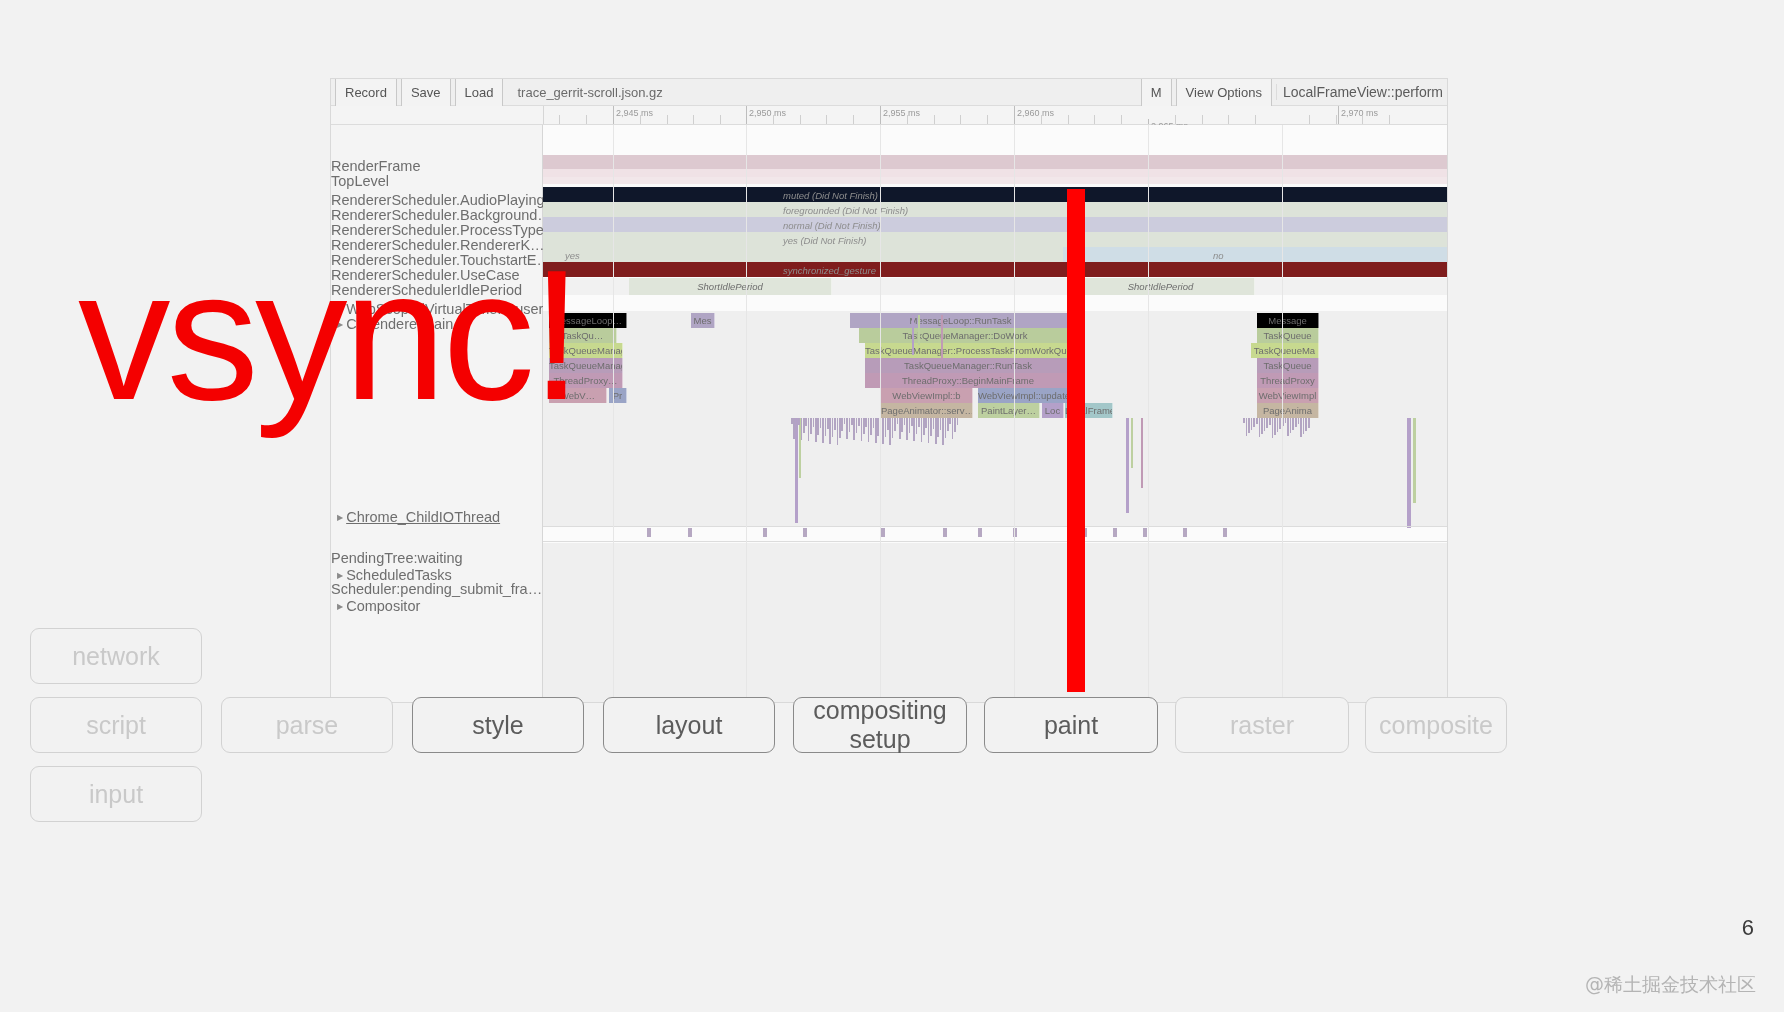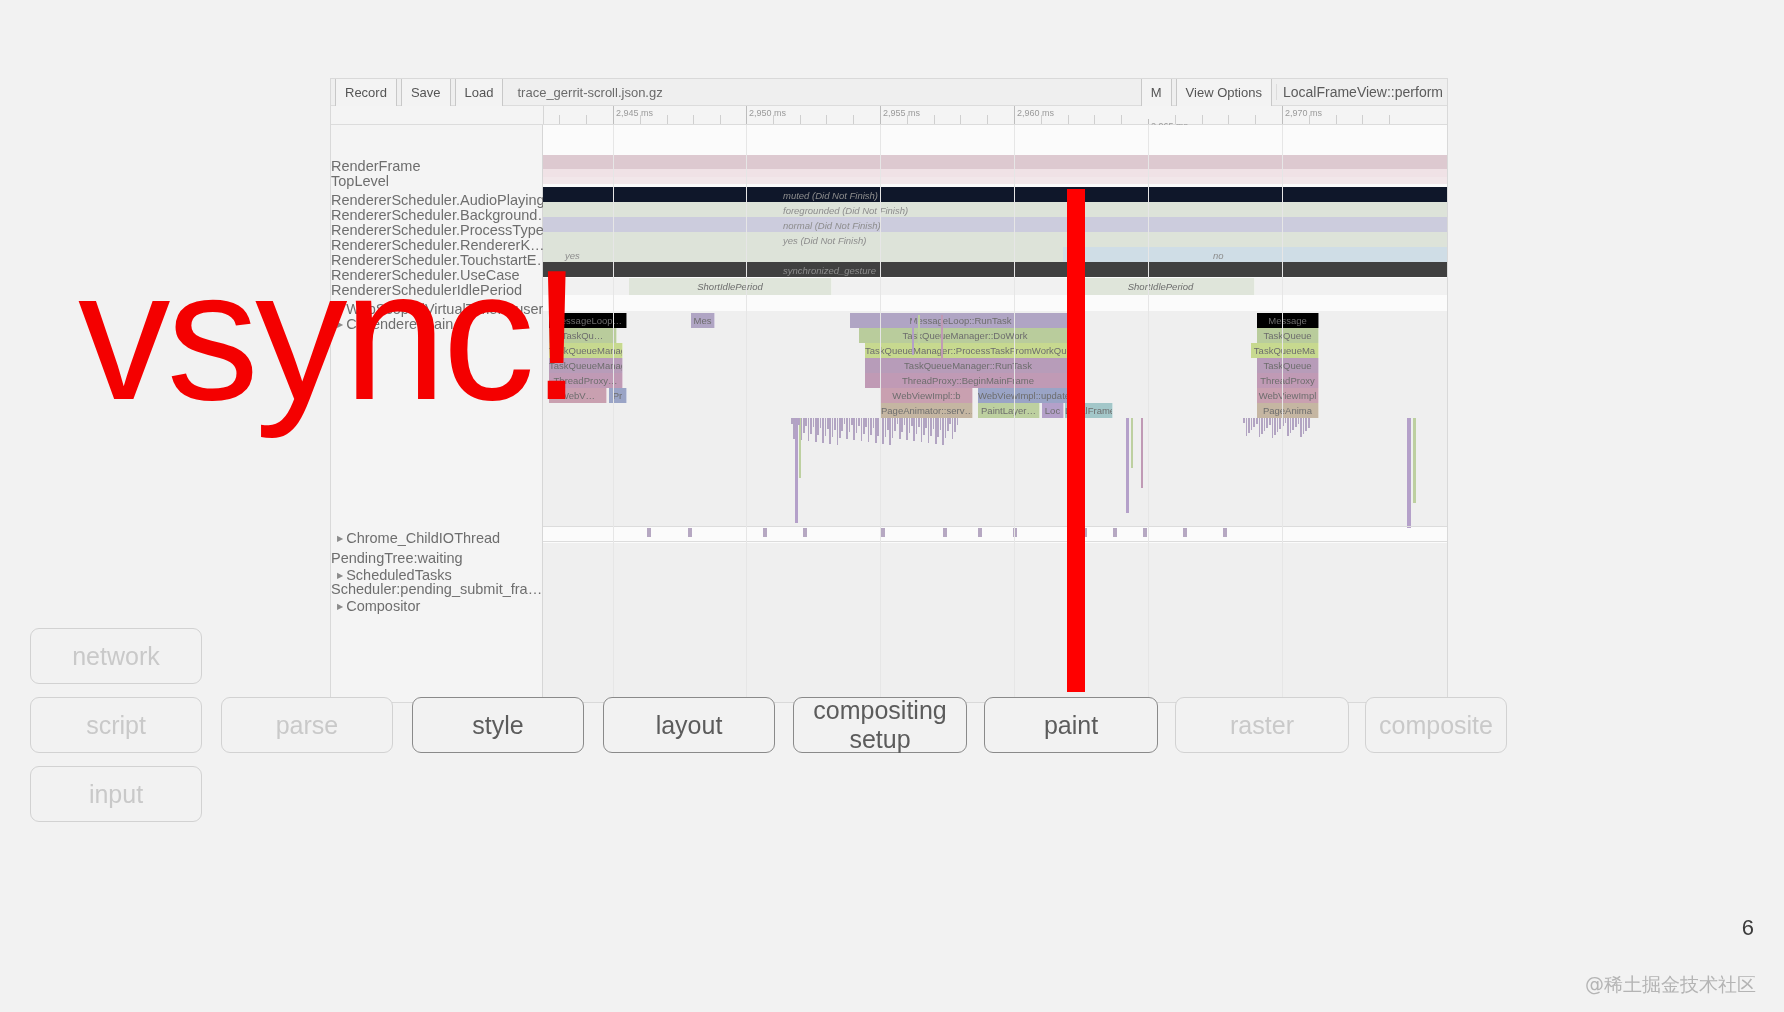--- a/index.html
+++ b/index.html
@@ -178,21 +178,21 @@
       <div class="tick minor" style="left: 736.6px;"></div>
       <div class="tick minor" style="left: 763.4px;"></div>
       <div class="tick minor" style="left: 790.2px;"></div>
       <div class="tick major" style="left: 817px; margin-top: 13px;">
         <div class="tick-label">2,965 ms</div>
       </div>
       <div class="tick minor" style="left: 843.8px;"></div>
       <div class="tick minor" style="left: 870.6px;"></div>
       <div class="tick minor" style="left: 897.4px;"></div>
       <div class="tick minor" style="left: 924.2px;"></div>
-      <div class="tick major" style="left: 951px;">
+      <div class="tick major" style="left: 1007px;">
         <div class="tick-label">2,970 ms</div>
       </div>
       <div class="tick minor" style="left: 977.8px;"></div>
       <div class="tick minor" style="left: 1004.6px;"></div>
       <div class="tick minor" style="left: 1031.4px;"></div>
       <div class="tick minor" style="left: 1058.2px;"></div>
       <div class="tick minor" style="left: 255.2px;"></div>
       <div class="tick minor" style="left: 228.4px;"></div>
     </div>
 
@@ -202,21 +202,21 @@
         <div class="g-label" style="top: 49px;"><span>TopLevel</span></div>
         <div class="g-label" style="top: 68px;"><span>RendererScheduler.AudioPlaying</span></div>
         <div class="g-label" style="top: 83px;"><span>RendererScheduler.Background…</span></div>
         <div class="g-label" style="top: 98px;"><span>RendererScheduler.ProcessType</span></div>
         <div class="g-label" style="top: 113px;"><span>RendererScheduler.RendererK…</span></div>
         <div class="g-label" style="top: 128px;"><span>RendererScheduler.TouchstartE…</span></div>
         <div class="g-label" style="top: 143px;"><span>RendererScheduler.UseCase</span></div>
         <div class="g-label" style="top: 158px;"><span>RendererSchedulerIdlePeriod</span></div>
         <div class="g-label indent" style="top: 177px;"><span class="tri">▶</span><span>WebScopedVirtualTimePauser:</span></div>
         <div class="g-label indent" style="top: 192px;"><span class="tri">▶</span><span>CrRendererMain</span></div>
-        <div class="g-label indent" style="top: 406px;"><span class="tri">▶</span><span>Chrome_ChildIOThread</span></div>
+        <div class="g-label indent" style="top: 385px; text-decoration: underline;"><span class="tri">▶</span><span>Chrome_ChildIOThread</span></div>
         <div class="g-label" style="top: 426px;"><span>PendingTree:waiting</span></div>
         <div class="g-label indent" style="top: 443px;"><span class="tri">▶</span><span>ScheduledTasks</span></div>
         <div class="g-label" style="top: 457px;"><span>Scheduler:pending_submit_fra…</span></div>
         <div class="g-label indent" style="top: 474px;"><span class="tri">▶</span><span>Compositor</span></div>
       </div>
     <div id="timeline">
         <div class="band" style="top: 30px; height: 14px; background: rgb(221, 201, 208);"></div>
         <div class="band" style="top: 44px; height: 8px; background: rgb(240, 226, 230);"></div>
         <div class="band" style="top: 52px; height: 7px; background: rgb(242, 231, 234);"></div>
         <div class="band" style="top: 62px; height: 15px; background: #0f172a;">
@@ -227,21 +227,21 @@
         </div>
         <div class="band" style="top: 92px; height: 15px; background: rgb(204, 204, 221);">
           <div class="band-label" style="left: 240px;">normal (Did Not Finish)</div>
         </div>
         <div class="band" style="top: 107px; height: 15px; background: rgb(221, 227, 217);">
           <div class="band-label" style="left: 240px;">yes (Did Not Finish)</div>
         </div>
         <div class="band" style="top: 122px; height: 15px; background: rgb(221, 227, 217);">
           <div class="band-label" style="left: 22px;">yes</div>
         </div>
-        <div class="band" style="top: 137px; height: 15px; background: #404040;">
+        <div class="band" style="top: 137px; height: 15px; background: #7f1d1d;">
           <div class="band-label" style="left: 240px;">synchronized_gesture</div>
         </div>
         <div class="band" style="top: 122px; height: 15px; left: 520px; right: 0px; background: rgb(207, 221, 230);">
           <div class="band-label" style="left: 150px;">no</div>
         </div>
         <div class="band" style="top: 153px; height: 17px; background: rgb(241, 241, 241);"></div>
         <div class="slice" style="left: 86px; width: 203px; top: 153px; height: 17px; background: rgb(223, 229, 218); font-style: italic; line-height: 17px;">ShortIdlePeriod</div>
         <div class="slice" style="left: 524px; width: 188px; top: 153px; height: 17px; background: rgb(223, 229, 218); font-style: italic; line-height: 17px;">ShortIdlePeriod</div>
         <div class="band" style="top: 186px; height: 215px; background: rgb(239, 239, 239);"></div>
         <div class="slice" style="left: 307px; width: 222px; top: 188px; height: 15px; background: rgb(176, 165, 196); line-height: 15px;">MessageLoop::RunTask</div>

